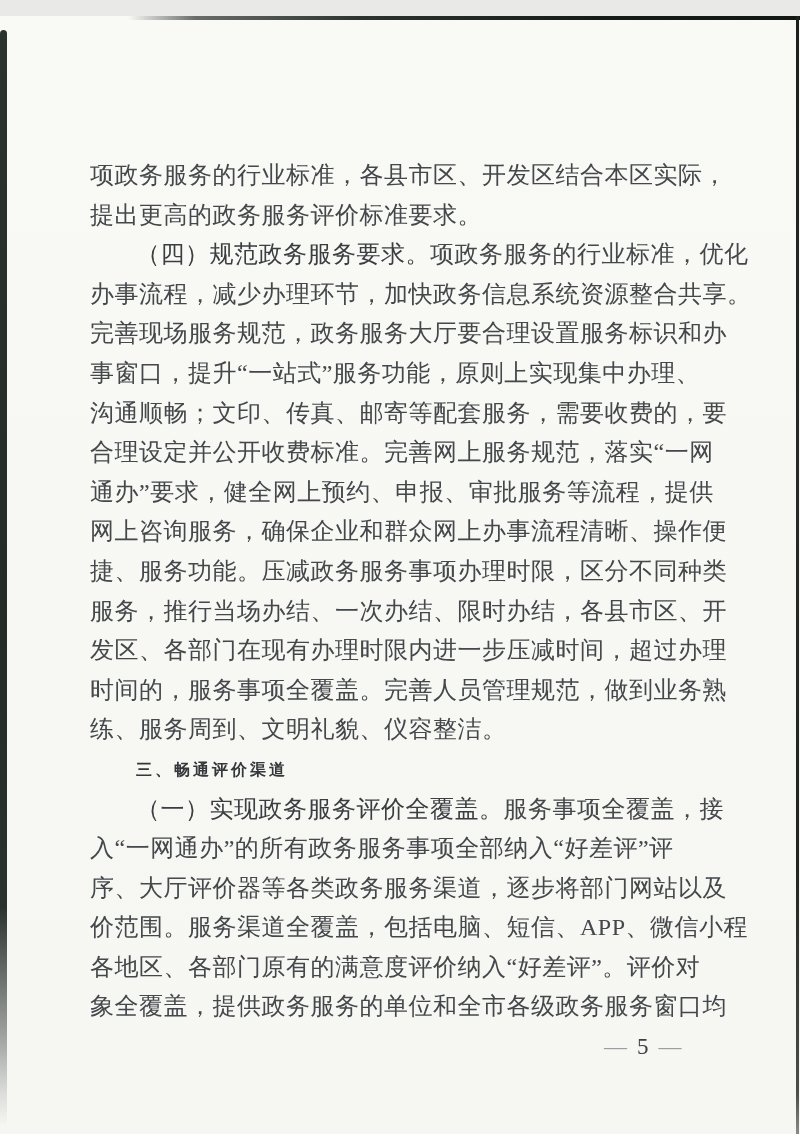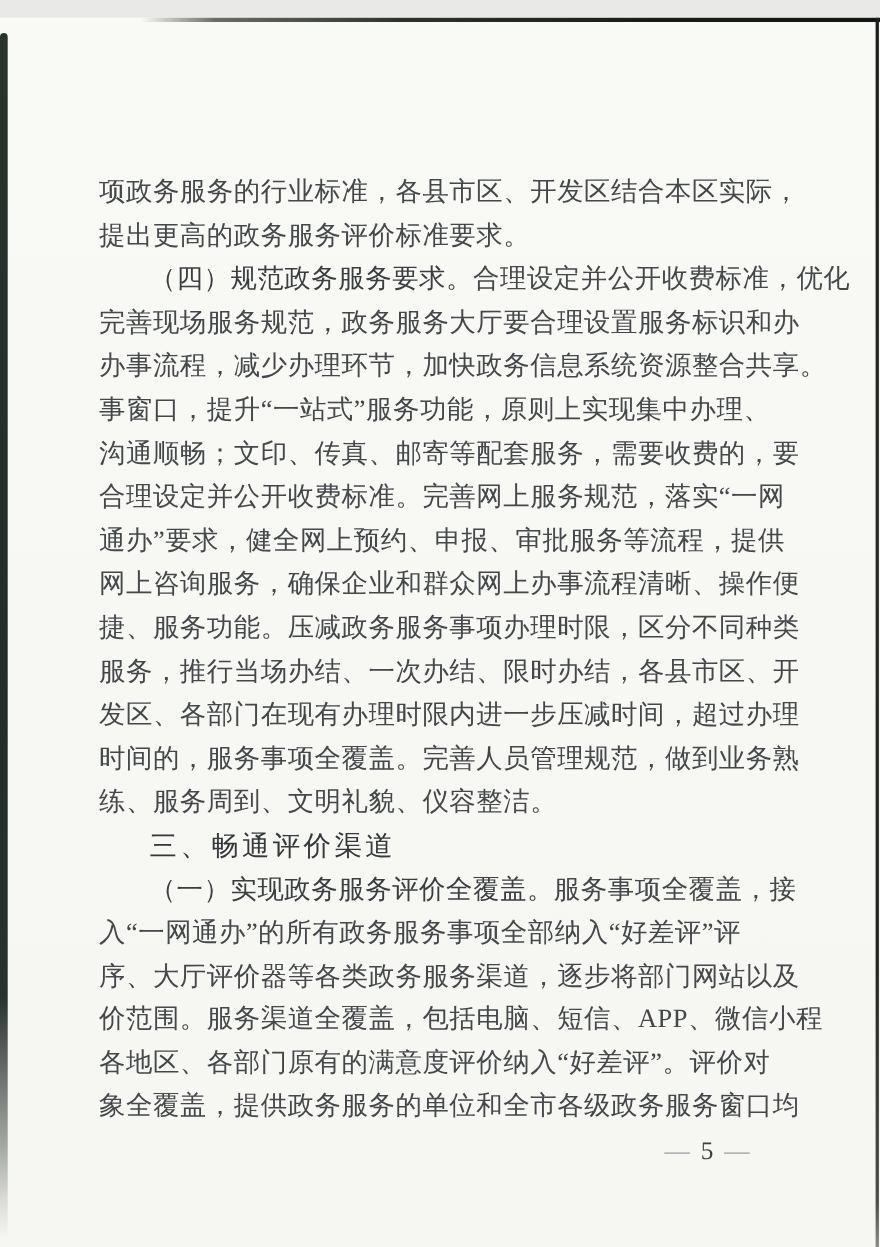--- a/index.html
+++ b/index.html
@@ -61,22 +61,22 @@
   .line.indent { padding-left: 46px; }
   .seg-head {
     font-weight: 400;
     color: #3a3e40;
   }
   .heading-line {
     height: 39.6px;
     line-height: 39.6px;
     padding-left: 46px;
     font-family: "Liberation Sans", "DejaVu Sans", sans-serif;
-    font-weight: 400;
-    font-size: 25px;
+    font-weight: 700;
+    font-size: 16px;
     letter-spacing: 3px;
     color: #34383a;
     white-space: nowrap;
   }
 
   
   .page-number {
     position: absolute;
     top: 1018px;
     left: 604px;
@@ -95,23 +95,23 @@
   <div class="scan-top"></div>
   <div class="scan-left"></div>
   <div class="scan-right"></div>
   <div class="scan-bottom"></div>
 
   <div class="textblock">
 
     <div class="line">项政务服务的行业标准，各县市区、开发区结合本区实际，</div>
     <div class="line">提出更高的政务服务评价标准要求。</div>
 
-    <div class="line indent"><span class="seg-head">（四）规范政务服务要求。</span><span>合理设定并公开收费标准，优化</span></div>
+    <div class="line indent"><span class="seg-head">（四）规范政务服务要求。</span><span>项政务服务的行业标准，优化</span></div>
+    <div class="line">办事流程，减少办理环节，加快政务信息系统资源整合共享。</div>
     <div class="line">完善现场服务规范，政务服务大厅要合理设置服务标识和办</div>
-    <div class="line">办事流程，减少办理环节，加快政务信息系统资源整合共享。</div>
     <div class="line">事窗口，提升“一站式”服务功能，原则上实现集中办理、</div>
     <div class="line">沟通顺畅；文印、传真、邮寄等配套服务，需要收费的，要</div>
     <div class="line">合理设定并公开收费标准。完善网上服务规范，落实“一网</div>
     <div class="line">通办”要求，健全网上预约、申报、审批服务等流程，提供</div>
     <div class="line">网上咨询服务，确保企业和群众网上办事流程清晰、操作便</div>
     <div class="line">捷、服务功能。压减政务服务事项办理时限，区分不同种类</div>
     <div class="line">服务，推行当场办结、一次办结、限时办结，各县市区、开</div>
     <div class="line">发区、各部门在现有办理时限内进一步压减时间，超过办理</div>
     <div class="line">时间的，服务事项全覆盖。完善人员管理规范，做到业务熟</div>
     <div class="line">练、服务周到、文明礼貌、仪容整洁。</div>

